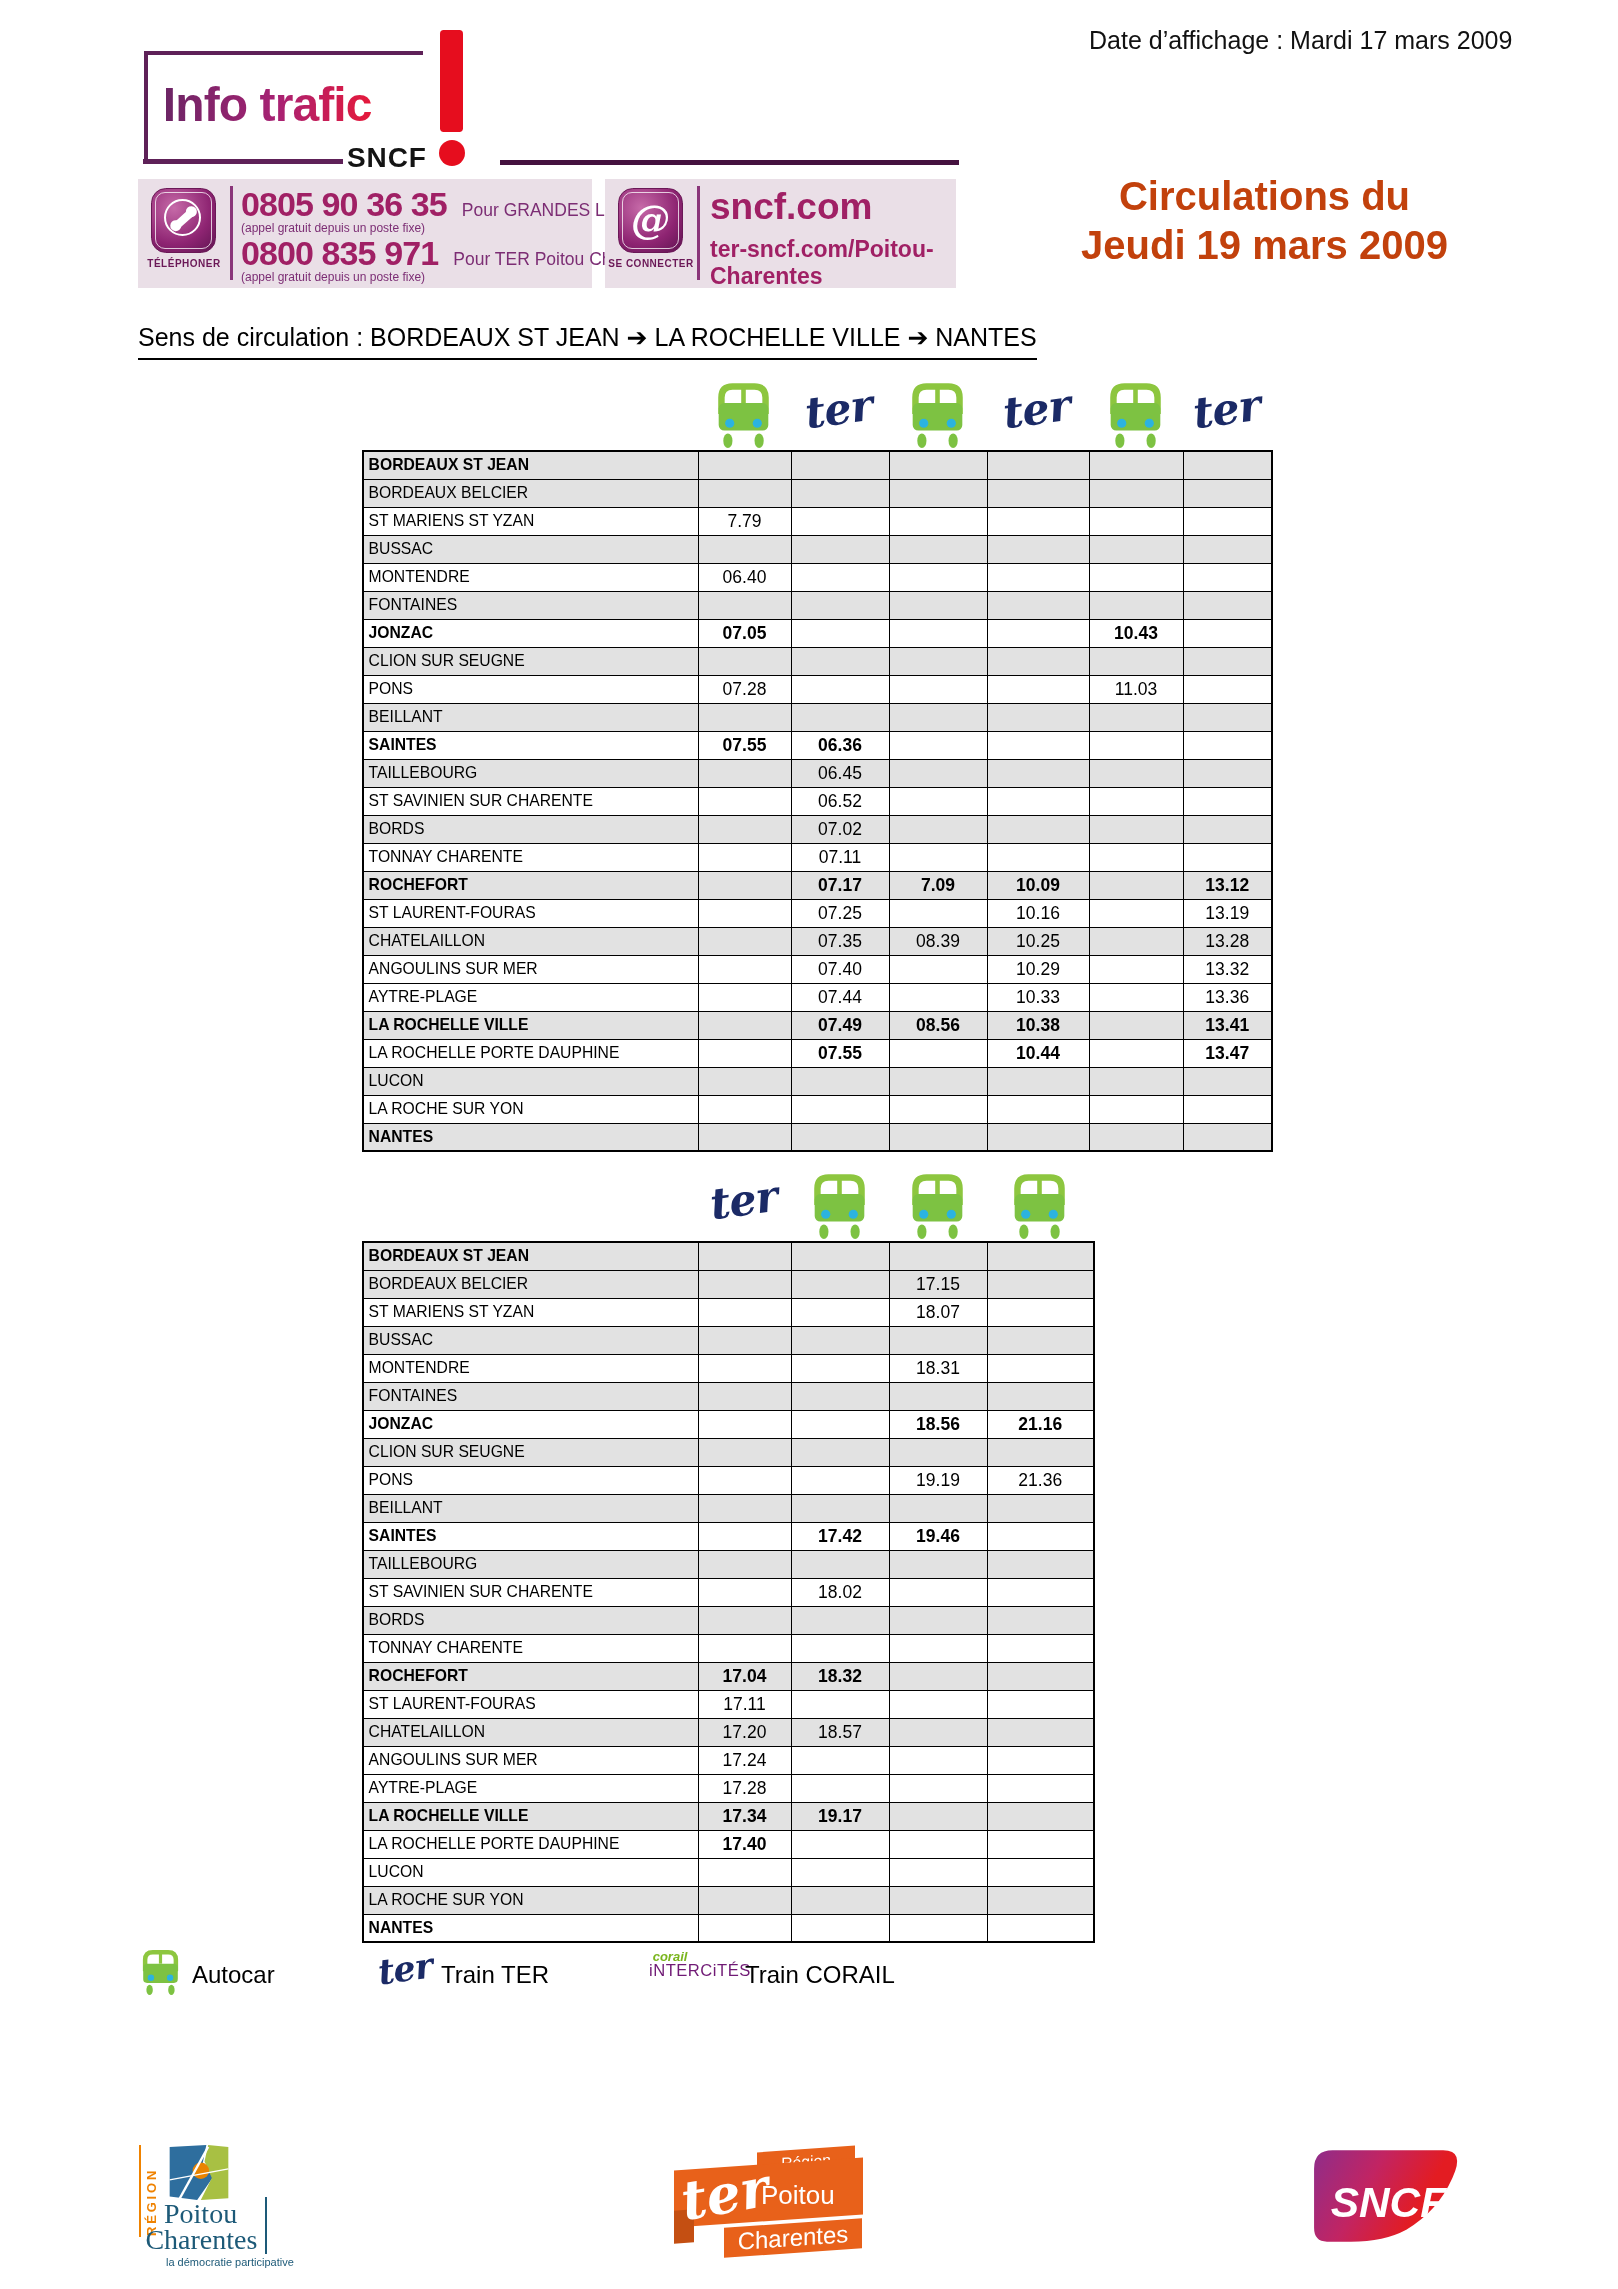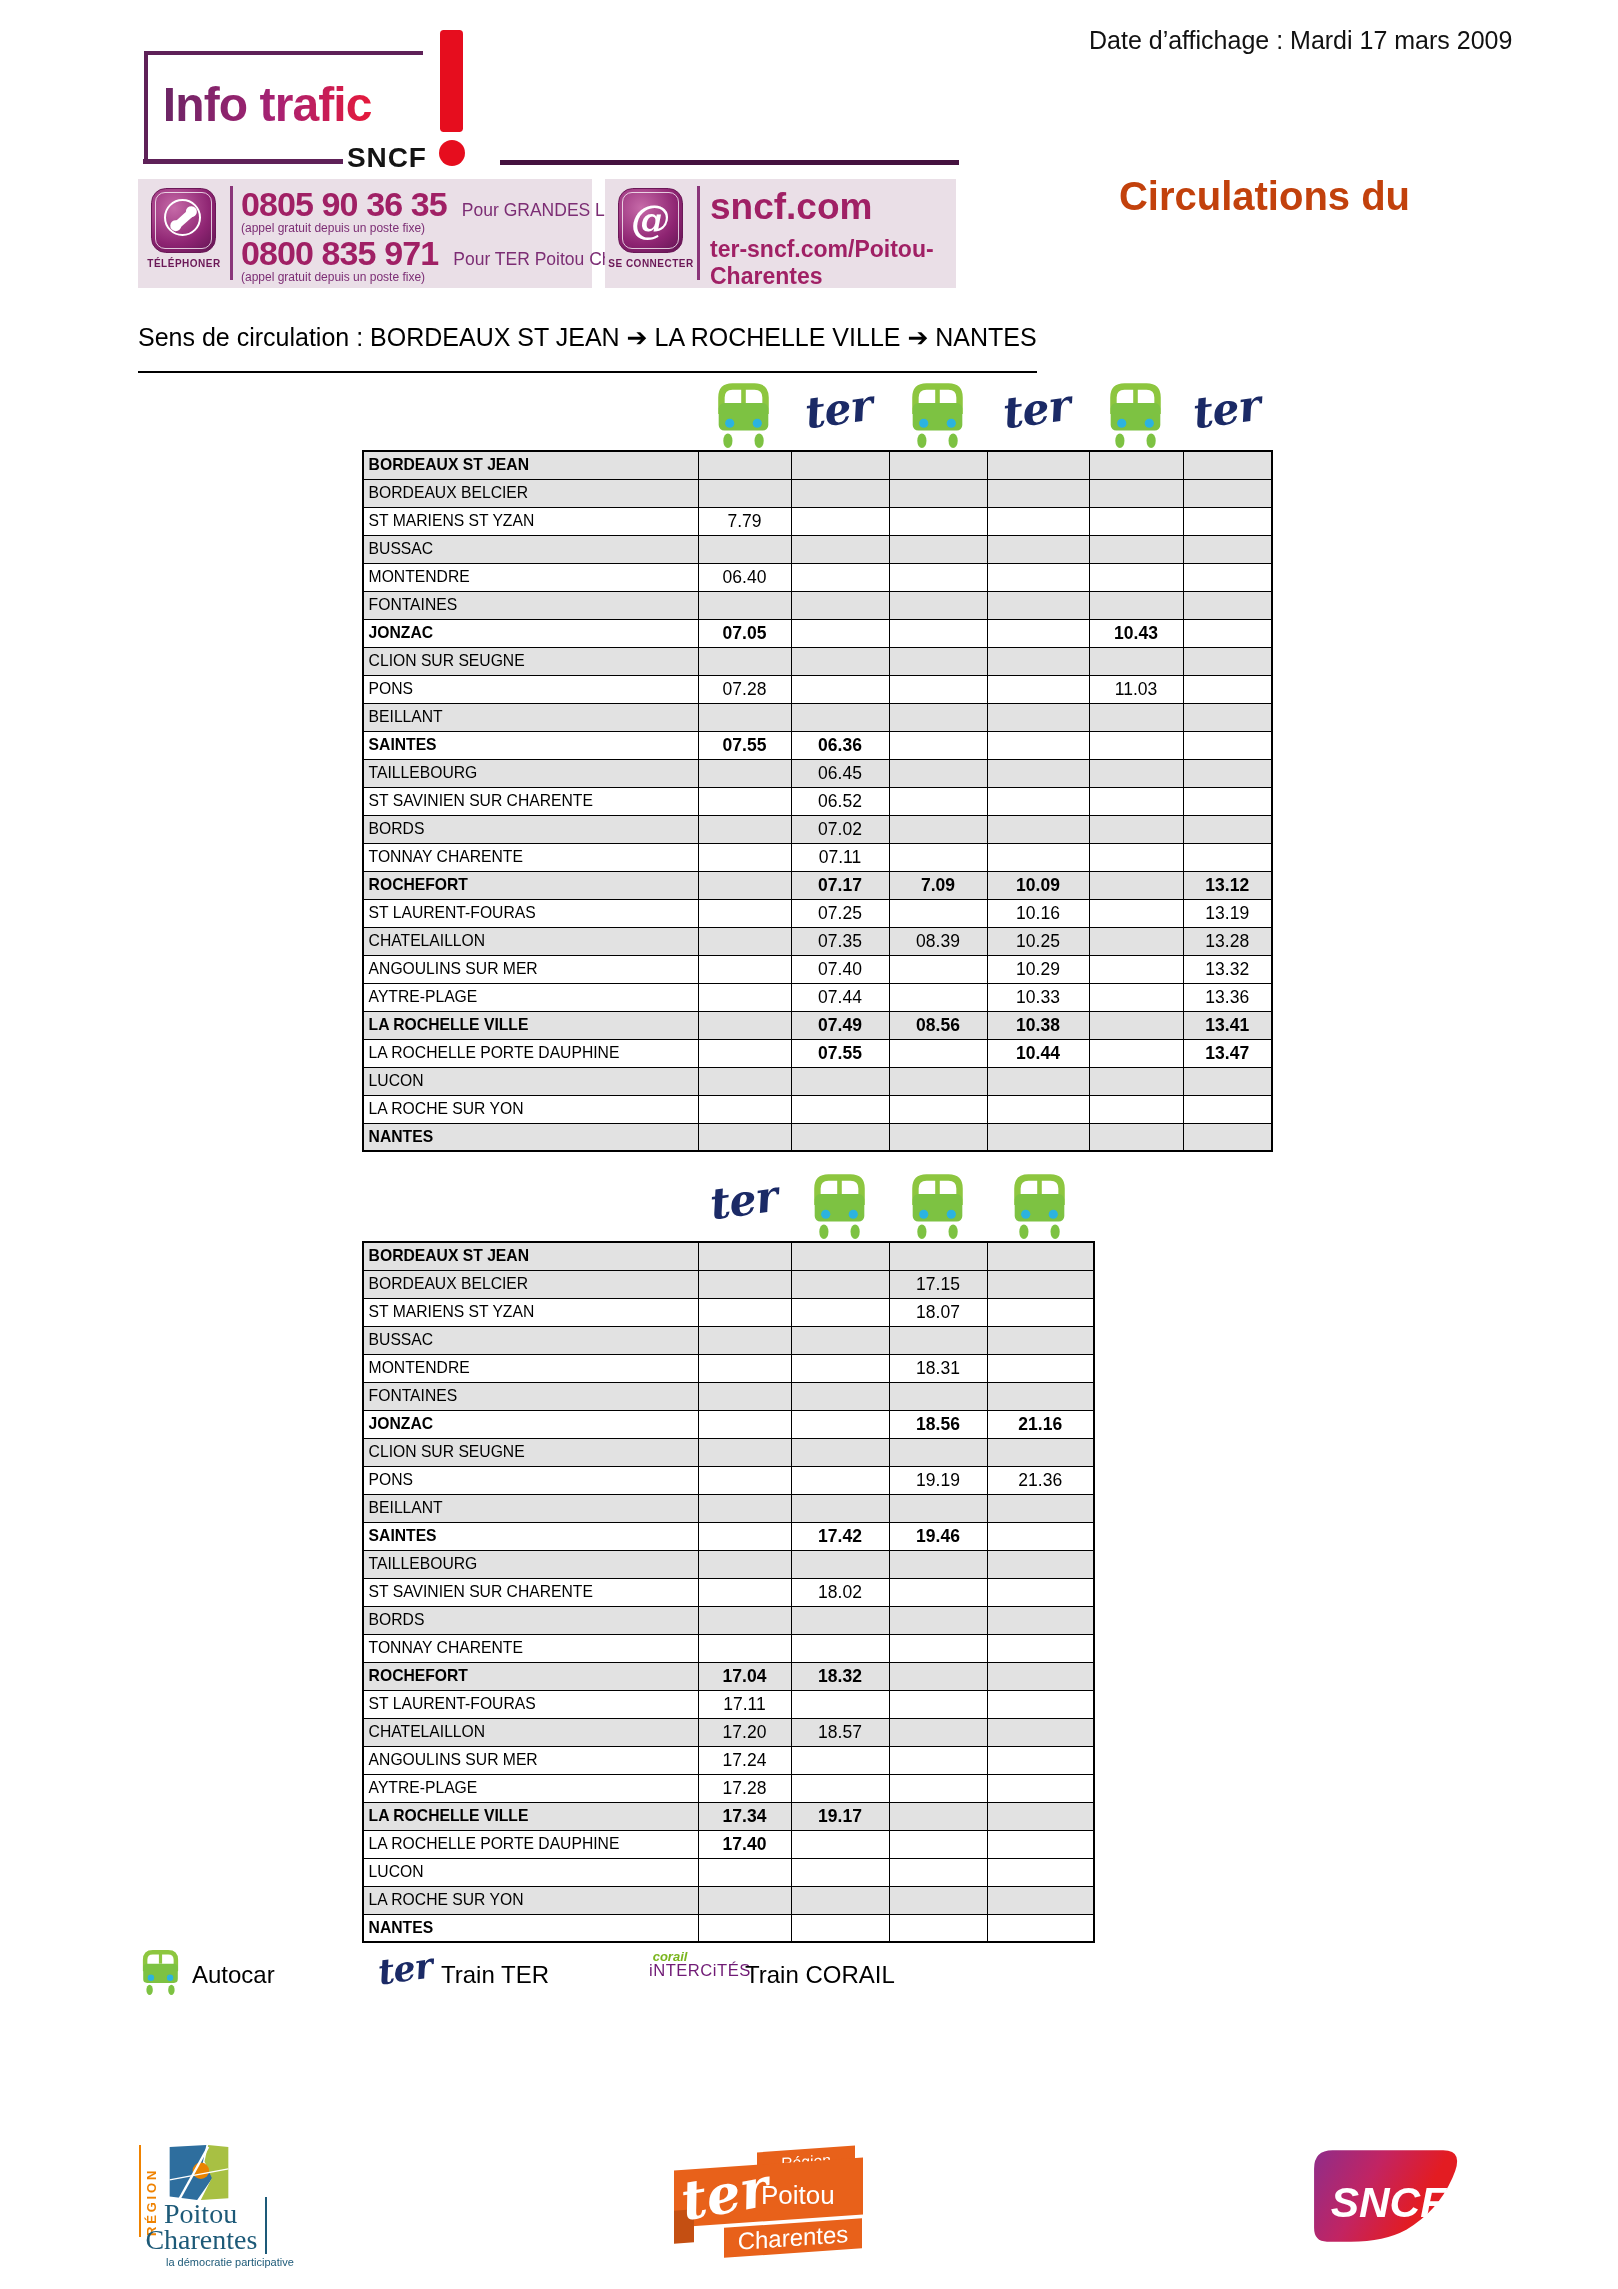--- a/index.html
+++ b/index.html
@@ -52,21 +52,21 @@
   .vline {position:absolute; left:92px; top:7.4px; width:2.8px; height:94px; background:#8a3579;}
   .pline {position:absolute; left:103px; white-space:nowrap;}
   .pnum {font-size:34px; font-weight:bold; color:#a02065; letter-spacing:-0.9px;}
   .pdesc {font-size:17.5px; color:#7c2d74; margin-left:11px;}
   .pnote {font-size:12px; color:#7c2d74; margin-top:-2.8px;}
   .site {position:absolute; left:105px; top:7.4px; font-size:37px; font-weight:bold; color:#a02065;}
   .url  {position:absolute; left:105px; top:57px; font-size:23px; font-weight:bold; color:#a02065;}
 
   
   #direction {position:absolute; left:138px; top:323px; font-size:25px; color:#000;
-    border-bottom:2.8px solid #000; padding-bottom:19px; white-space:nowrap;}
+    border-bottom:2.8px solid #000; padding-bottom:6px; white-space:nowrap;}
 
   
   .icon-row {position:absolute; left:697px; display:flex; align-items:flex-end; height:76px;}
   #icons1 {top:373px;}
   #icons2 {top:1164px;}
   .icon-cell {display:flex; align-items:flex-end; justify-content:center;}
   .icon-cell svg.bus {width:59px; height:68px; display:block;}
   .ter-mark {font-family:"DejaVu Serif", serif; font-style:italic; font-weight:bold;
     color:#1b2a66; display:inline-block; transform:rotate(-8deg); letter-spacing:-0.9px;}
   .icon-cell .ter-mark {font-size:43px; margin-bottom:14.8px;}
@@ -130,20 +130,21 @@
   <div id="logo-sncf" data-name="sncf-wordmark">SNCF</div>
   <div id="logo-bottomline" data-name="logo-box-bottom-line"></div>
 </div>
 <div id="logo-excl-bar" data-name="exclamation-bar-icon"></div>
 <div id="logo-excl-dot" data-name="exclamation-dot-icon"></div>
 <div id="header-line" data-name="header-divider-line"></div>
 
 <div id="date-label" data-name="posting-date">Date d’affichage : Mardi 17 mars 2009</div>
 <div id="main-title" data-name="page-title">
   <div data-name="page-title-line1">Circulations du</div>
+  <div data-name="page-title-line2">Jeudi 19 mars 2009</div>
 </div>
 
 <div id="phone-box" class="contact-box" data-name="phone-contact-box">
   <div class="contact-icon" data-name="telephone-icon">
     <div class="ring" data-name="telephone-ring"></div>
     <div class="handset" data-name="telephone-handset"></div>
   </div>
   <div class="contact-caption" data-name="telephone-caption">TÉLÉPHONER</div>
   <div class="vline" data-name="contact-divider"></div>
   <div class="pline" style="top:5.5px" data-name="phone-line-grandes-lignes">

